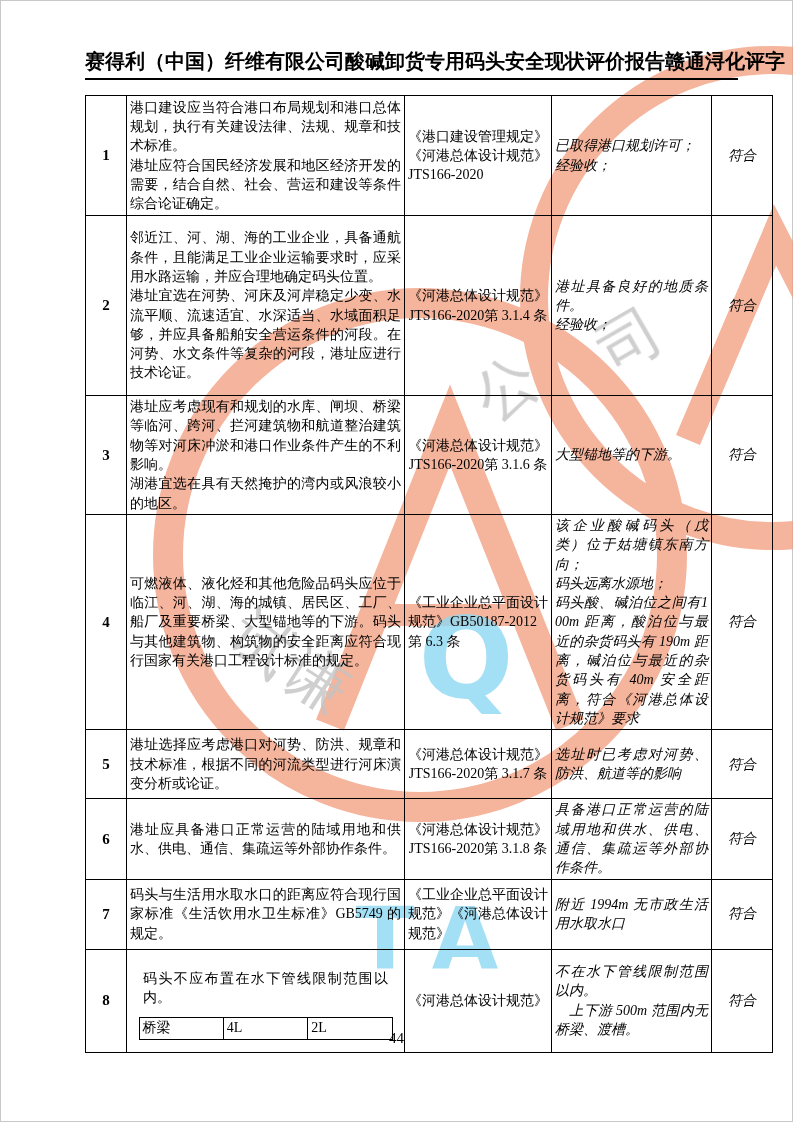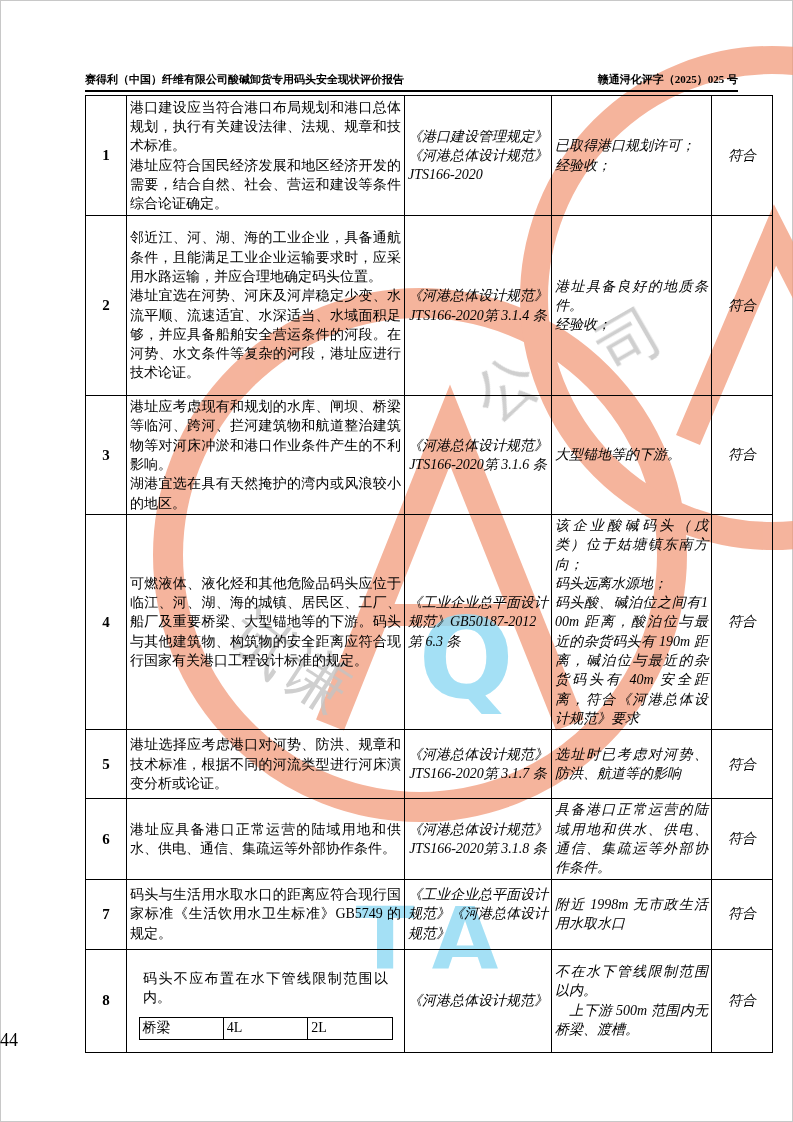--- a/index.html
+++ b/index.html
@@ -10,55 +10,55 @@
     color:#000;
   }
   
   .wm{position:absolute;left:0;top:0;width:793px;height:1122px;z-index:0;pointer-events:none;}
   
   .content{position:relative;z-index:1;}
   .pageheader{
     position:absolute;left:85px;top:48px;width:653px;
     display:flex;justify-content:space-between;align-items:flex-end;
     border-bottom:2px solid #000;padding-bottom:3px;
-    font-size:11px;font-weight:bold;white-space:nowrap;margin-top:24px;
+    font-size:20px;font-weight:bold;white-space:nowrap;
   }
   table.main{
     position:absolute;left:85px;top:95px;
     border-collapse:collapse;table-layout:fixed;width:653px;
     font-size:14px;line-height:1.38;
   }
   table.main td{
     border:1.5px solid #000;padding:1px 3px;vertical-align:middle;
     overflow:hidden;word-break:break-all;
   }
   .c-no{width:34px;text-align:center;font-weight:bold;font-size:15px;}
   .c-req{width:271px;text-align:justify;}
-  .c-std{width:140px;font-style:italic;}
+  .c-std{width:140px;}
   .c-find{width:153px;text-align:justify;font-style:italic;}
   .c-status{width:54px;text-align:center;font-style:italic;}
   .v-top{vertical-align:top;}
   .h-ctr{text-align:center;margin-left:44px;}
   .pre{white-space:pre-wrap;}
   tr.h1{height:120px;} tr.h2{height:180px;} tr.h3{height:103px;} tr.h4{height:214px;}
   tr.h5{height:69px;}  tr.h6{height:70px;}  tr.h7{height:70px;}  tr.h8{height:92px;}
   
   .r8cell{padding:13px !important;}
   .r8para{padding:6px 3px 10px 3px;}
   table.sub{
     border-collapse:collapse;table-layout:fixed;width:100%;
     font-size:14px;line-height:1.3;margin-bottom:-1.5px;margin-left:-1.5px;
     width:calc(100% + 3px);
   }
   table.sub td{border:1.5px solid #000;padding:1px 3px;vertical-align:top;text-align:left;}
   .sub-c1{width:30%;} .sub-c2{width:35%;} .sub-c3{width:35%;}
   tr.subh{height:40px;} tr.subd{height:22px;}
   .pagefooter{
-    position:absolute;left:0;top:1030px;width:793px;
-    font-size:18px;
+    position:absolute;left:0;top:1030px;width:793px;text-align:center;
+    font-size:15px;
   }
 </style>
 </head>
 <body>
 
 <div class="page">
 
   <svg class="wm" viewBox="0 0 793 1122" aria-hidden="true">
     <g stroke="#F29B7C" fill="none" opacity="0.75">
       <circle cx="420" cy="555" r="252" stroke-width="30"></circle>
@@ -135,21 +135,21 @@
         <td class="c-no">6</td>
         <td class="c-req v-top pre">港址应具备港口正常运营的陆域用地和供水、供电、通信、集疏运等外部协作条件。</td>
         <td class="c-std h-ctr">《河港总体设计规范》JTS166-2020第 3.1.8 条</td>
         <td class="c-find v-top pre">具备港口正常运营的陆域用地和供水、供电、通信、集疏运等外部协作条件。</td>
         <td class="c-status">符合</td>
       </tr>
       <tr class="h7">
         <td class="c-no">7</td>
         <td class="c-req pre">码头与生活用水取水口的距离应符合现行国家标准《生活饮用水卫生标准》GB5749 的规定。</td>
         <td class="c-std">《工业企业总平面设计规范》《河港总体设计规范》</td>
-        <td class="c-find pre">附近 1998m 无市政生活用水取水口</td>
+        <td class="c-find pre">附近 1994m 无市政生活用水取水口</td>
         <td class="c-status v-top">符合</td>
       </tr>
       <tr class="h8">
         <td class="c-no">8</td>
         <td class="c-req v-top r8cell">
           <div class="r8para">码头不应布置在水下管线限制范围以内。</div>
           <table class="sub">
             <tbody>
             <tr class="subd">
               <td>桥梁</td>

